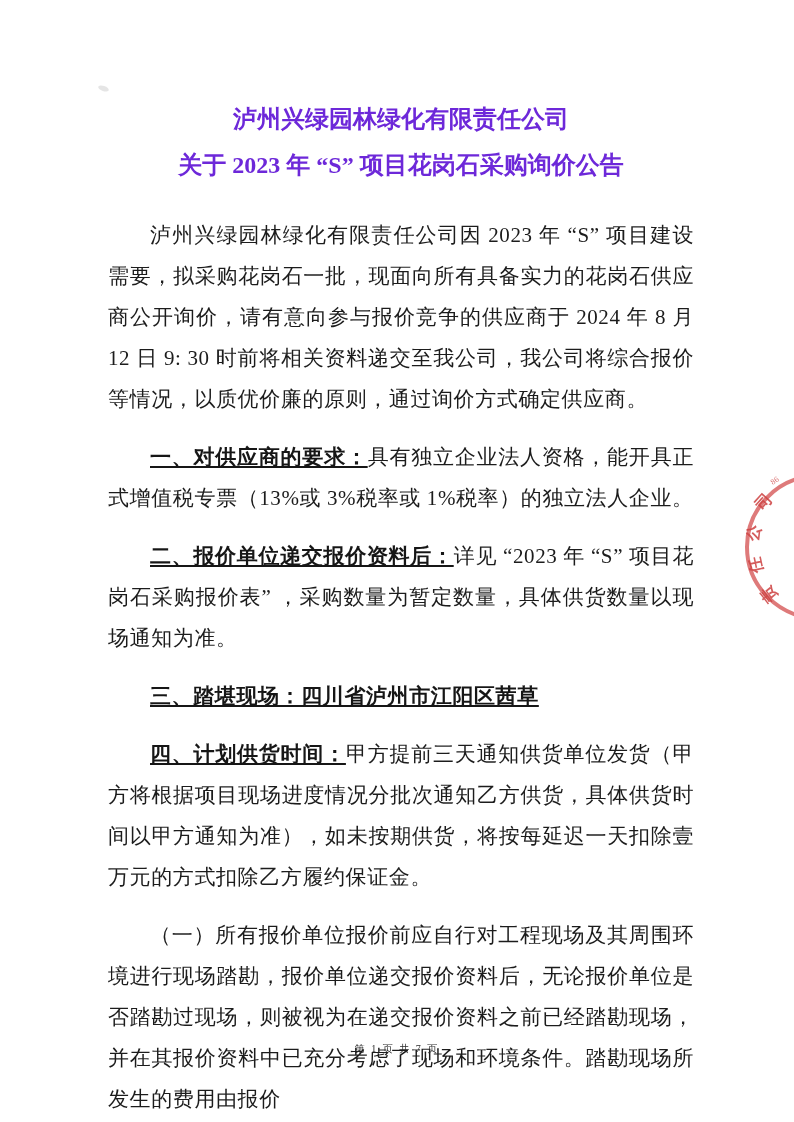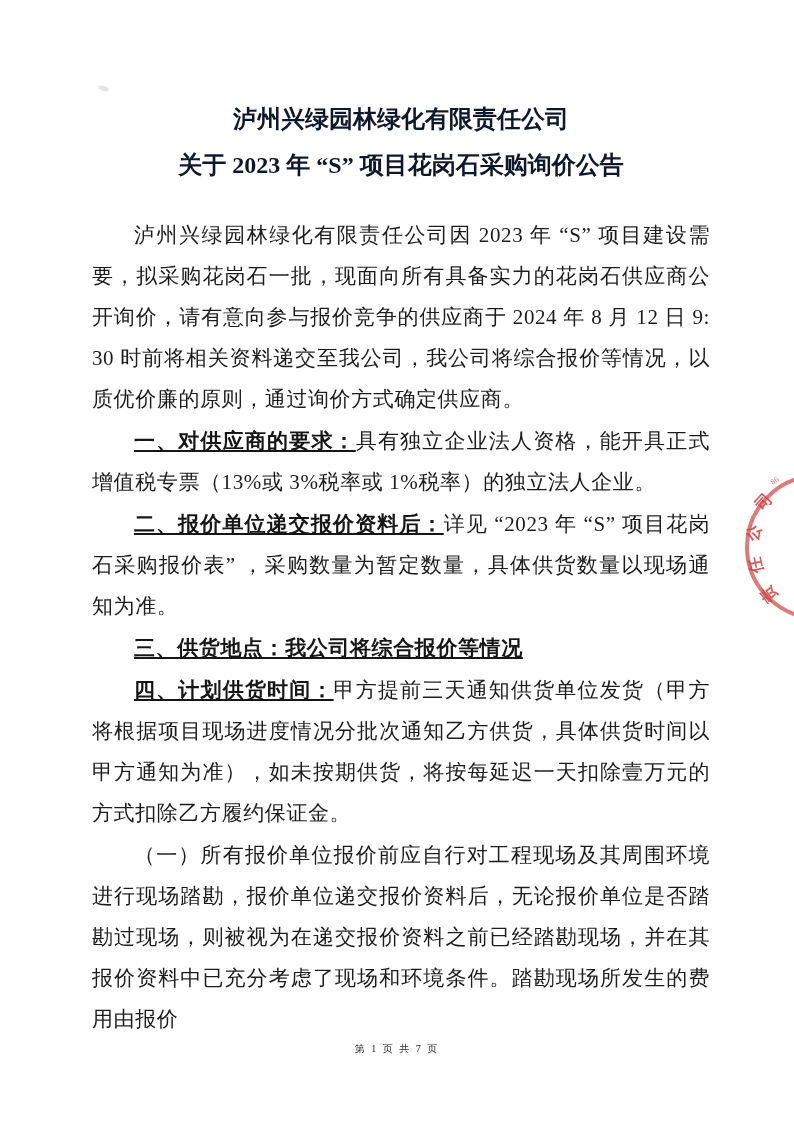--- a/index.html
+++ b/index.html
@@ -18,30 +18,30 @@
     left: 92px;
     top: 0;
     width: 618px;
   }
   .title-block {
     margin-top: 96px;
     text-align: center;
     font-weight: bold;
     font-size: 24px;
     line-height: 46px;
-    color: #0f172a;
+    color: #6d28d9;
   }
   .body-block {
     margin-top: 26px;
     font-size: 21px;
     line-height: 41px;
     letter-spacing: 0.6px;
   }
   .para {
-    margin: 0;
+    margin: 16px;
     text-indent: 2em;
     text-align: justify;
     text-justify: inter-character;
   }
   .lead {
     font-weight: bold;
     font-family: "Liberation Sans", sans-serif;
     color: #161616;
     text-decoration: underline;
   }
@@ -113,21 +113,21 @@
       <div>关于 2023 年 “S” 项目花岗石采购询价公告</div>
     </div>
 
     <div class="body-block">
       <p class="para"><span class="lead"></span><span>泸州兴绿园林绿化有限责任公司因 2023 年 “S” 项目建设需要，拟采购花岗石一批，现面向所有具备实力的花岗石供应商公开询价，请有意向参与报价竞争的供应商于 2024 年 8 月 12 日 9: 30 时前将相关资料递交至我公司，我公司将综合报价等情况，以质优价廉的原则，通过询价方式确定供应商。</span></p>
 
       <p class="para"><span class="lead">一、对供应商的要求：</span><span>具有独立企业法人资格，能开具正式增值税专票（13%或 3%税率或 1%税率）的独立法人企业。</span></p>
 
       <p class="para"><span class="lead">二、报价单位递交报价资料后：</span><span>详见 “2023 年 “S” 项目花岗石采购报价表” ，采购数量为暂定数量，具体供货数量以现场通知为准。</span></p>
 
-      <p class="para"><span class="lead">三、供货地点：我公司将综合报价等情况</span><span></span></p>
+      <p class="para"><span class="lead">三、踏堪现场：四川省泸州市江阳区茜草</span><span></span></p>
 
       <p class="para"><span class="lead">四、计划供货时间：</span><span>甲方提前三天通知供货单位发货（甲方将根据项目现场进度情况分批次通知乙方供货，具体供货时间以甲方通知为准），如未按期供货，将按每延迟一天扣除壹万元的方式扣除乙方履约保证金。</span></p>
 
 
       <p class="para"><span class="lead"></span><span>（一）所有报价单位报价前应自行对工程现场及其周围环境进行现场踏勘，报价单位递交报价资料后，无论报价单位是否踏勘过现场，则被视为在递交报价资料之前已经踏勘现场，并在其报价资料中已充分考虑了现场和环境条件。踏勘现场所发生的费用由报价</span></p>
     </div>
 
   </div>
 
   <div class="seal-ring"></div>

